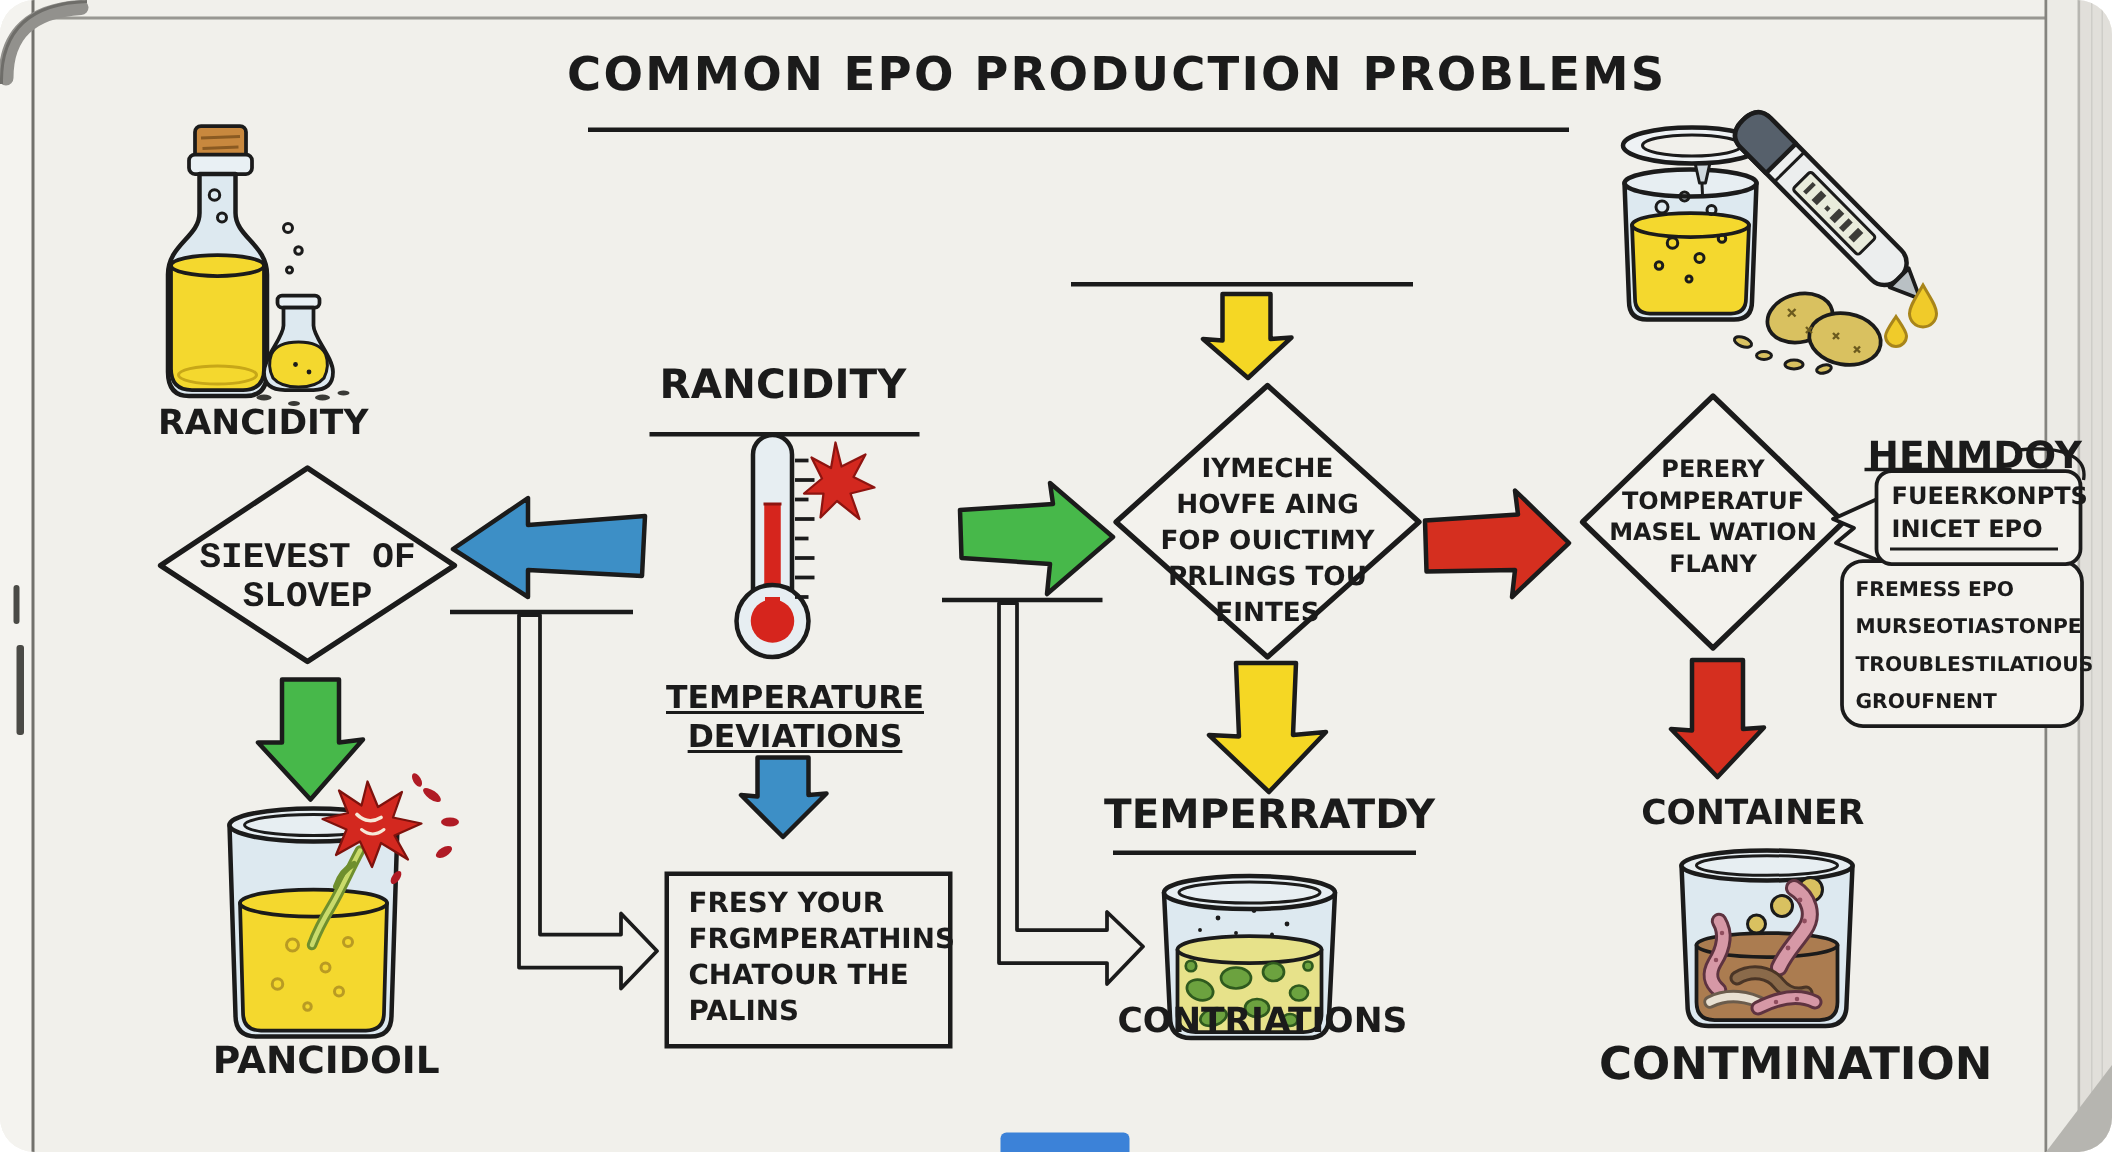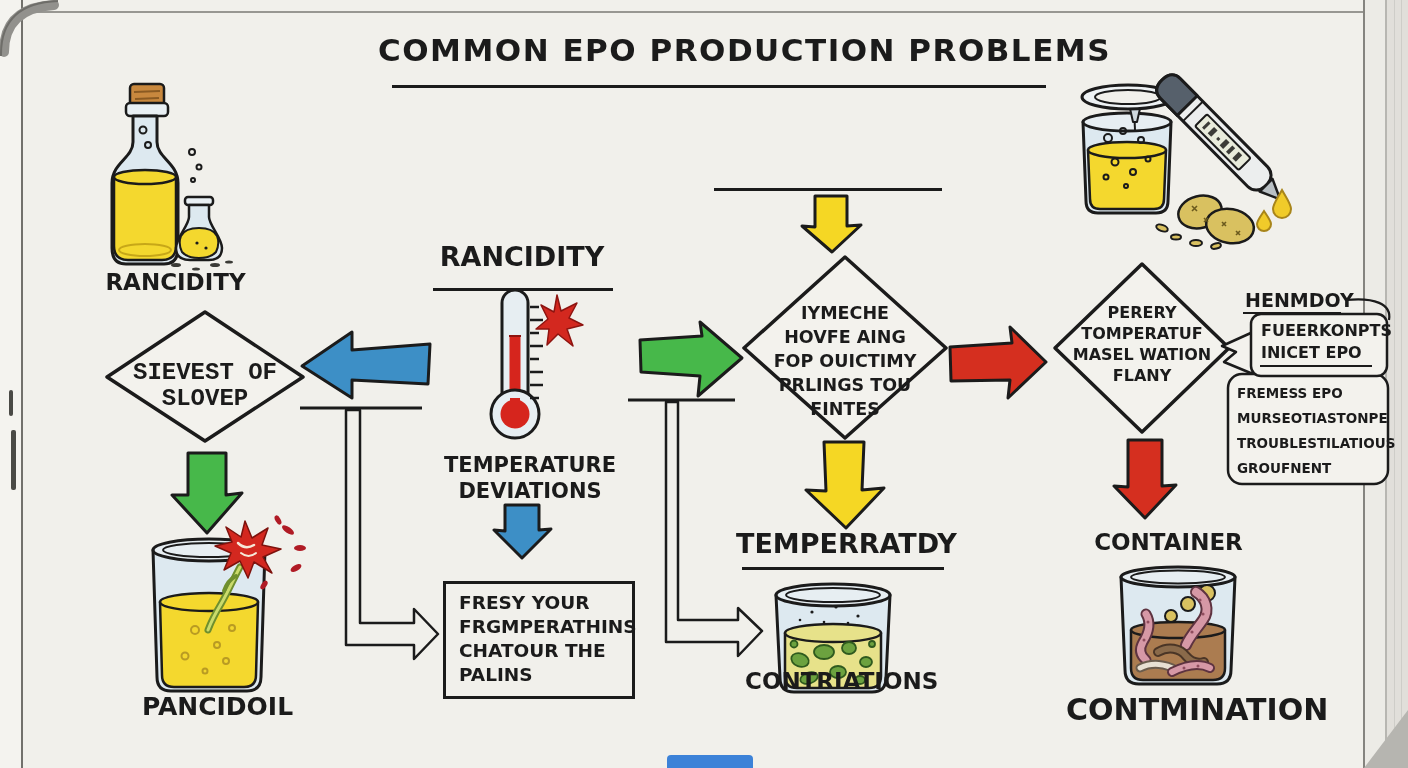--- a/index.html
+++ b/index.html
@@ -1,19 +1,19 @@
 <!DOCTYPE html>
 <html><head>
 <meta charset="utf-8">
 <style>
   html,body{margin:0;padding:0;}
   .board{
     position:relative;width:1408px;height:768px;overflow:hidden;
     background:#f1f0eb;
-    font-family:"DejaVu Sans", sans-serif;color:#1b1b1b;
+    font-family:"DejaVu Sans", sans-serif;color:#1b1b1b;border-radius:23px;
   }
   .txt{position:absolute;font-weight:700;color:#1b1b1b;white-space:nowrap;}
   .center{text-align:center;}
   .uline{position:absolute;border-top:3.5px solid #1b1b1b;height:0;}
   svg{position:absolute;left:0;top:0;}
   
   .frame-left{position:absolute;left:0;top:0;width:21px;height:768px;background:#f4f3ef;border-right:2px solid #72716c;}
   .frame-top{position:absolute;left:23px;top:11px;width:1341px;height:0;border-top:2px solid #7a7974;opacity:.75;}
   .edge-mark{position:absolute;width:4px;background:#4a4a46;border-radius:2px;}
   .frame-right-line{position:absolute;left:1363px;top:0;width:2px;height:768px;background:#85847f;}
@@ -272,21 +272,21 @@
   <div class="txt center" style="left:112px;top:360px;width:186px;font-size:24px;line-height:26px;font-family:Liberation Mono, monospace;">
     <div>SIEVEST OF</div>
     <div>SLOVEP</div>
   </div>
 
   <div class="txt center" style="left:130px;top:692px;width:175px;font-size:25px;">PANCIDOIL</div>
 
   <div class="txt center" style="left:428px;top:241px;width:188px;font-size:27px;">RANCIDITY</div>
   <div class="uline" style="left:433px;top:288px;width:180px;"></div>
 
-  <div class="txt center" style="left:428px;top:452px;width:204px;font-size:21px;line-height:26px;">
+  <div class="txt center" style="left:428px;top:452px;width:204px;font-size:21px;line-height:26px;text-decoration:underline;">
     <div>TEMPERATURE</div>
     <div>DEVIATIONS</div>
   </div>
 
   <div class="note-box">
     <div>FRESY YOUR</div>
     <div>FRGMPERATHINS</div>
     <div>CHATOUR THE</div>
     <div>PALINS</div>
   </div>
@@ -309,21 +309,21 @@
   <div class="txt center" style="left:1058px;top:302px;width:168px;font-size:16px;line-height:21px;">
     <div>PERERY</div>
     <div>TOMPERATUF</div>
     <div>MASEL WATION</div>
     <div>FLANY</div>
   </div>
 
   <div class="txt center" style="left:1086px;top:529px;width:165px;font-size:23px;">CONTAINER</div>
   <div class="txt center" style="left:1066px;top:692px;width:212px;font-size:30px;">CONTMINATION</div>
 
-  <div class="txt" style="left:1245px;top:289px;font-size:19px;">HENMDOY</div>
+  <div class="txt" style="left:1245px;top:289px;font-size:25px;">HENMDOY</div>
 
   <div class="txt" style="left:1261px;top:320px;width:124px;font-size:16px;line-height:22px;">
     <div>FUEERKONPTS</div>
     <div>INICET EPO</div>
   </div>
 
   <div class="txt" style="left:1237px;top:381px;width:150px;font-size:13.5px;line-height:25px;">
     <div>FREMESS EPO</div>
     <div>MURSEOTIASTONPE</div>
     <div>TROUBLESTILATIOUS</div>

